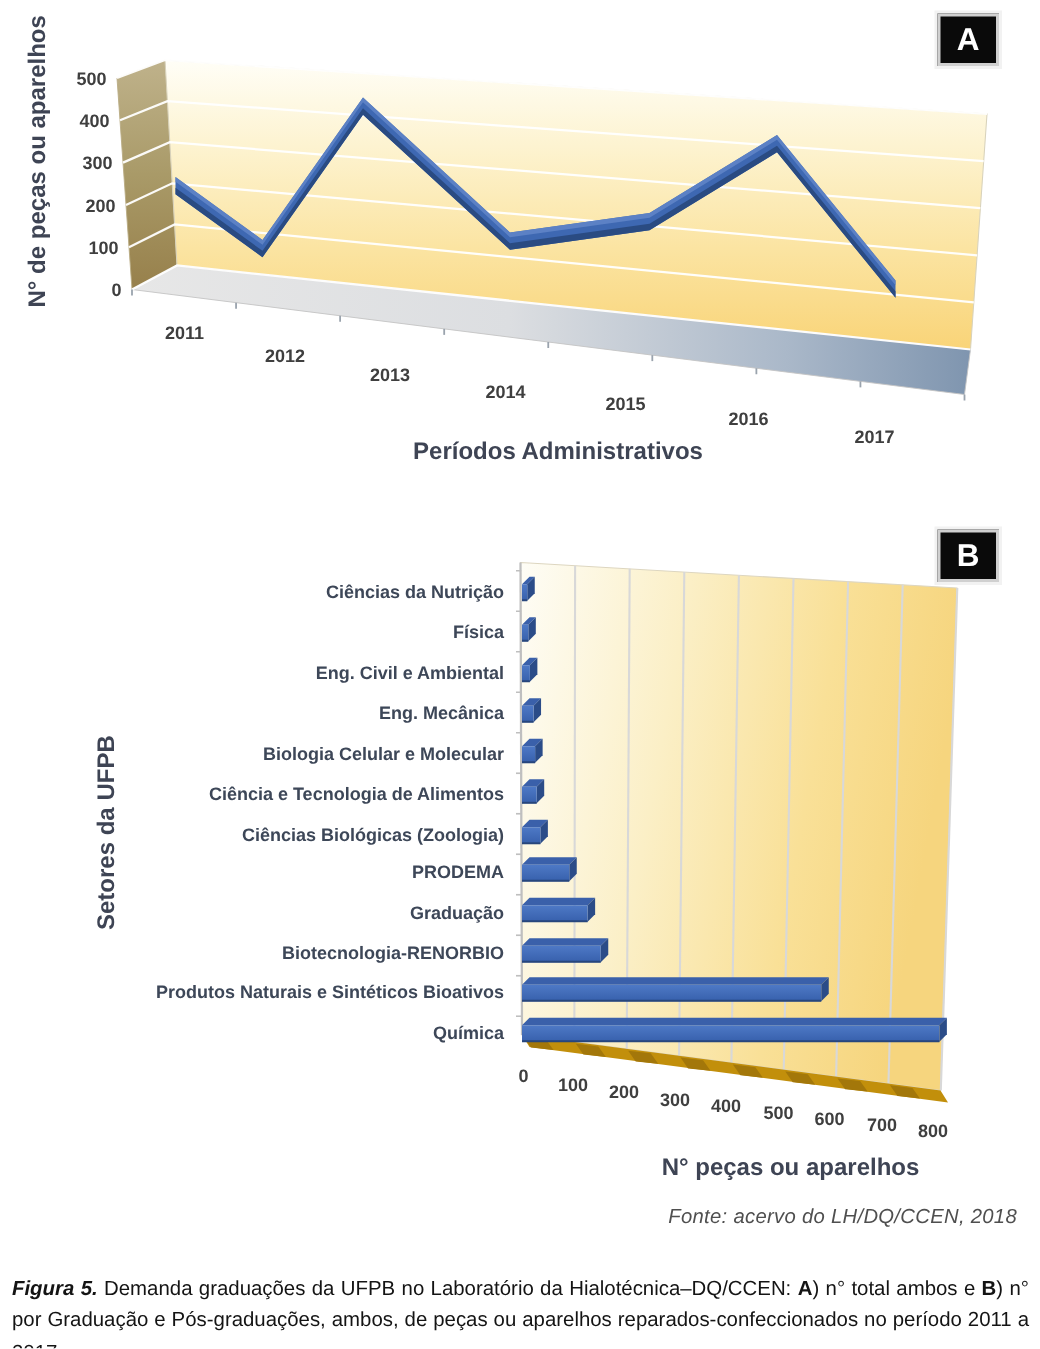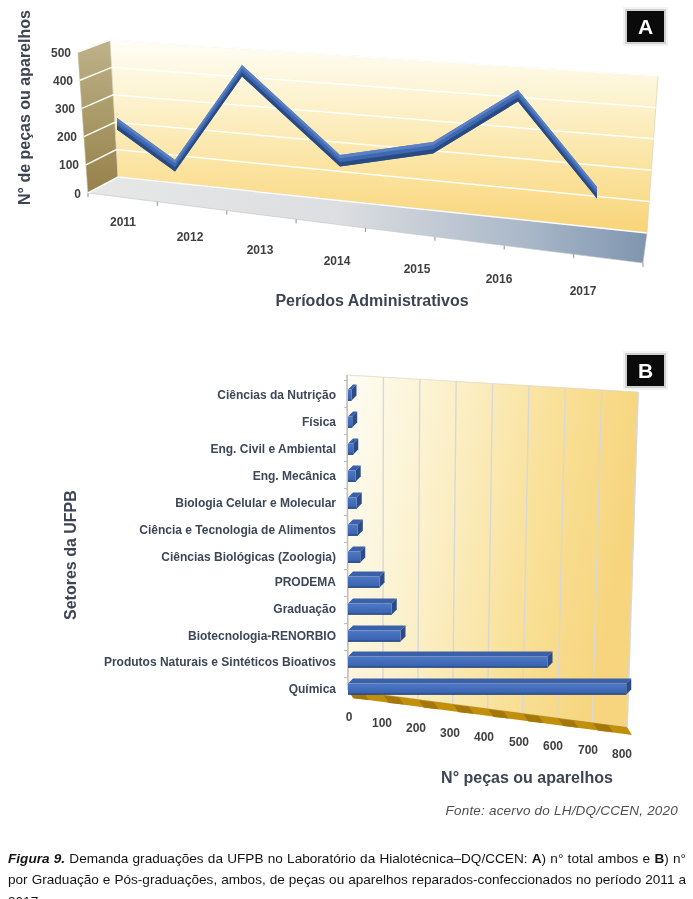--- a/index.html
+++ b/index.html
@@ -240,17 +240,17 @@
         <text x="588" y="402" text-anchor="middle" class="tick-label" font-size="12.5">700</text>
         <text x="622" y="406" text-anchor="middle" class="tick-label" font-size="12.5">800</text>
       </g>
     <text class="axis-title" transform="translate(76,268) rotate(-90)" font-size="14.5">Setores da UFPB</text>
     <text class="axis-title" x="527" y="431" text-anchor="middle">N° peças ou aparelhos</text>
   </svg>
 
   <div class="badge" style="left:625px;top:9px;">A</div>
   <div class="badge" style="left:625px;top:353px;">B</div>
 
-  <div class="fonte">Fonte:  acervo do LH/DQ/CCEN, 2020</div>
-
-  <p class="figcap"><span class="fig-label">Figura 9.</span><span> Demanda graduações da UFPB no Laboratório da Hialotécnica–DQ/CCEN:  </span><b>A</b><span>) n° total ambos e </span><b>B</b><span>) n° por Graduação e Pós-graduações, ambos, de peças ou aparelhos reparados-confeccionados no período 2011 a 2017.</span></p>
+  <div class="fonte">Fonte:  acervo do LH/DQ/CCEN, 2018</div>
+
+  <p class="figcap"><span class="fig-label">Figura 5.</span><span> Demanda graduações da UFPB no Laboratório da Hialotécnica–DQ/CCEN:  </span><b>A</b><span>) n° total ambos e </span><b>B</b><span>) n° por Graduação e Pós-graduações, ambos, de peças ou aparelhos reparados-confeccionados no período 2011 a 2017.</span></p>
 
 </div>
 
 </body></html>

